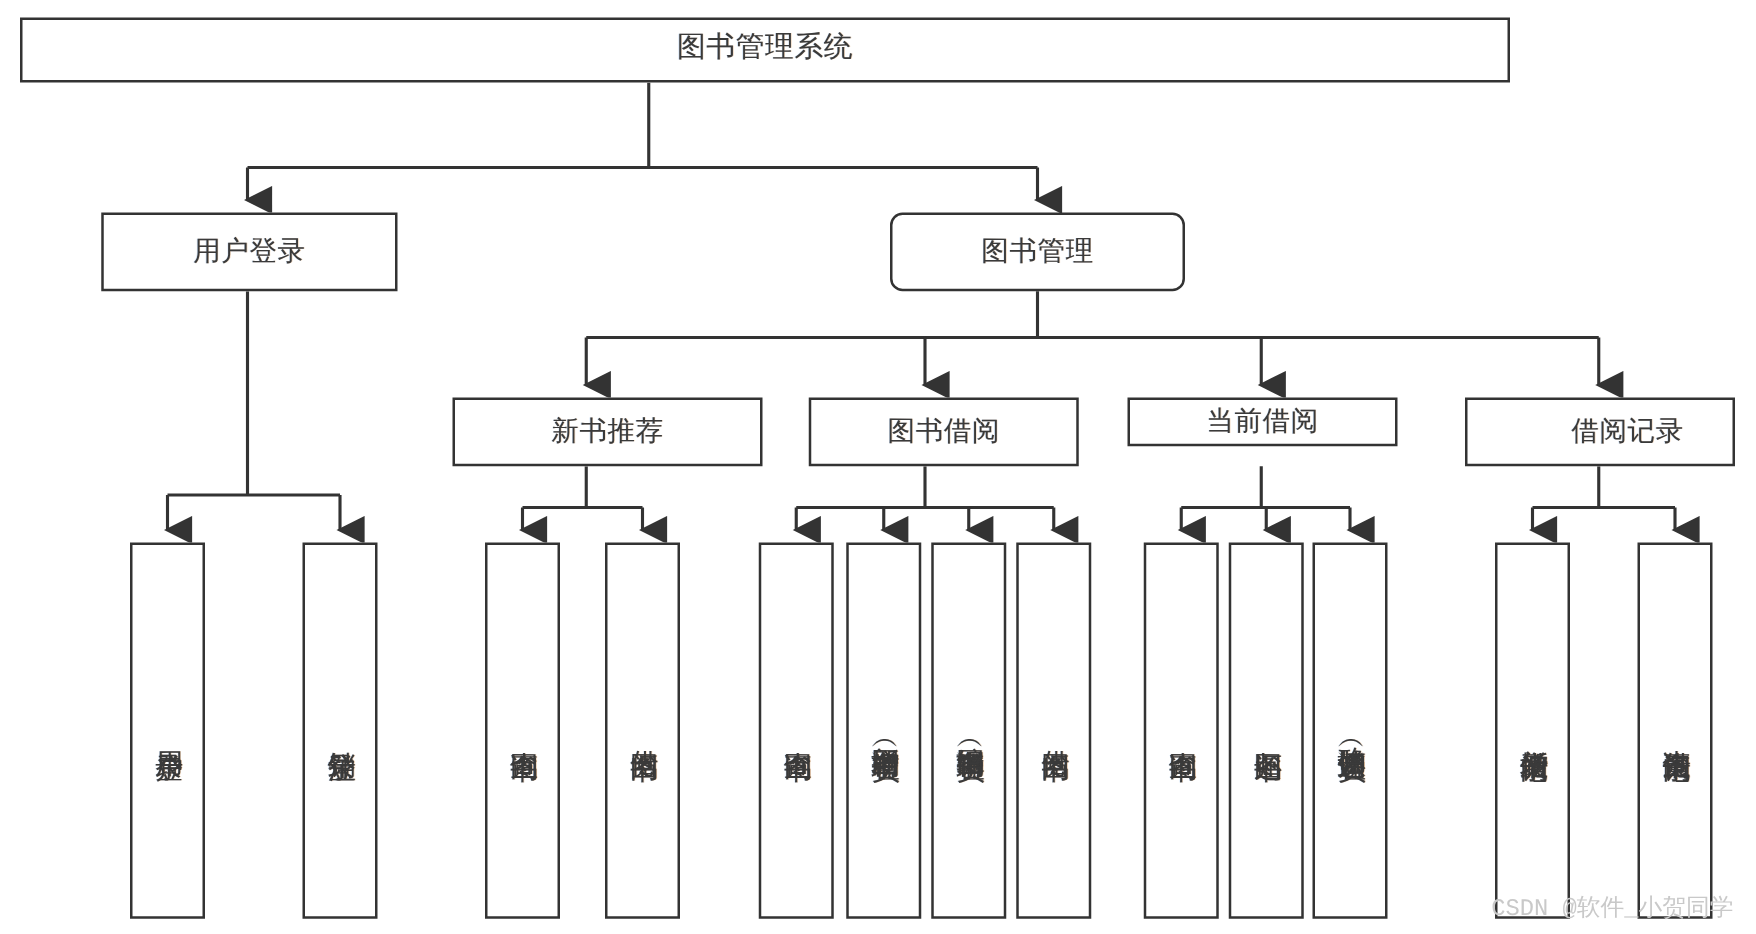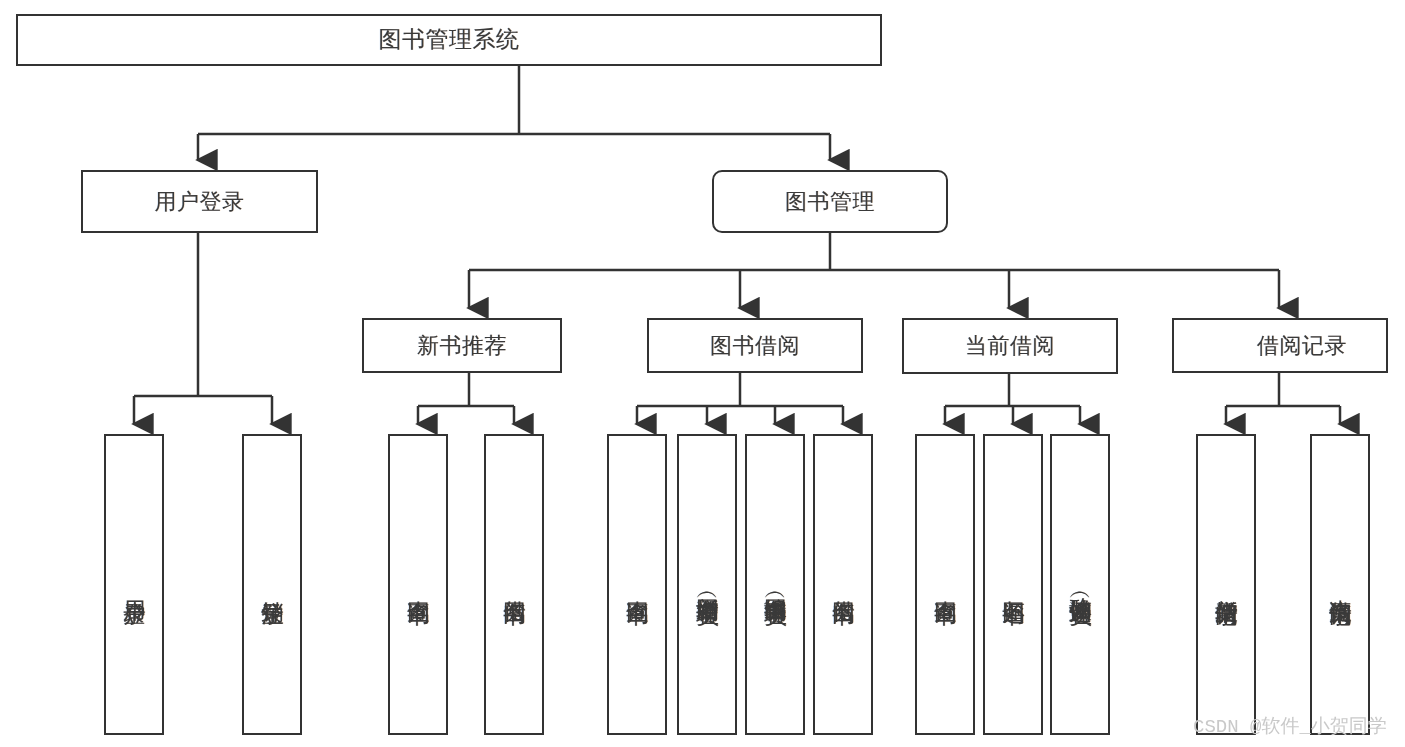--- a/index.html
+++ b/index.html
@@ -122,38 +122,38 @@
       <path d="M 1013 406 L 1013 424" marker-end="url(#arrow)"></path>
       <path d="M 1080 406 L 1080 424" marker-end="url(#arrow)"></path>
 
       <path d="M 1279 373 L 1279 406"></path>
       <path d="M 1226 406 L 1340 406"></path>
       <path d="M 1226 406 L 1226 424" marker-end="url(#arrow)"></path>
       <path d="M 1340 406 L 1340 424" marker-end="url(#arrow)"></path>
     </g>
   </svg>
 
-  <div class="node root" style="left:16px; top:14px; width:866px; height:52px;">
+  <div class="node root" style="left:16px; top:14px; width:1192px; height:52px;font-family:Liberation Mono, monospace;">
     <span class="node-label">图书管理系统</span>
   </div>
 
   <div class="node" style="left:81px; top:170px; width:237px; height:63px;">
     <span class="node-label">用户登录</span>
   </div>
   <div class="node" style="left:712px; top:170px; width:236px; height:63px;border-radius:10px;">
     <span class="node-label">图书管理</span>
   </div>
 
-  <div class="node" style="left:362px; top:318px; width:200px; height:55px;">
+  <div class="node" style="left:362px; top:318px; width:248px; height:55px;">
     <span class="node-label">新书推荐</span>
   </div>
   <div class="node" style="left:647px; top:318px; width:216px; height:55px;">
     <span class="node-label">图书借阅</span>
   </div>
-  <div class="node" style="left:902px; top:318px; width:216px; height:56px;">
+  <div class="node" style="left:902px; top:318px; width:216px; height:39px;">
     <span class="node-label">当前借阅</span>
   </div>
   <div class="node" style="left:1172px; top:318px; width:216px; height:55px;padding-left:44px;">
     <span class="node-label">借阅记录</span>
   </div>
 
   <div class="node leaf" style="left:104px; top:434px; width:60px; height:301px;">
     <span class="node-label">用户登录</span>
   </div>
   <div class="node leaf" style="left:242px; top:434px; width:60px; height:301px;">

